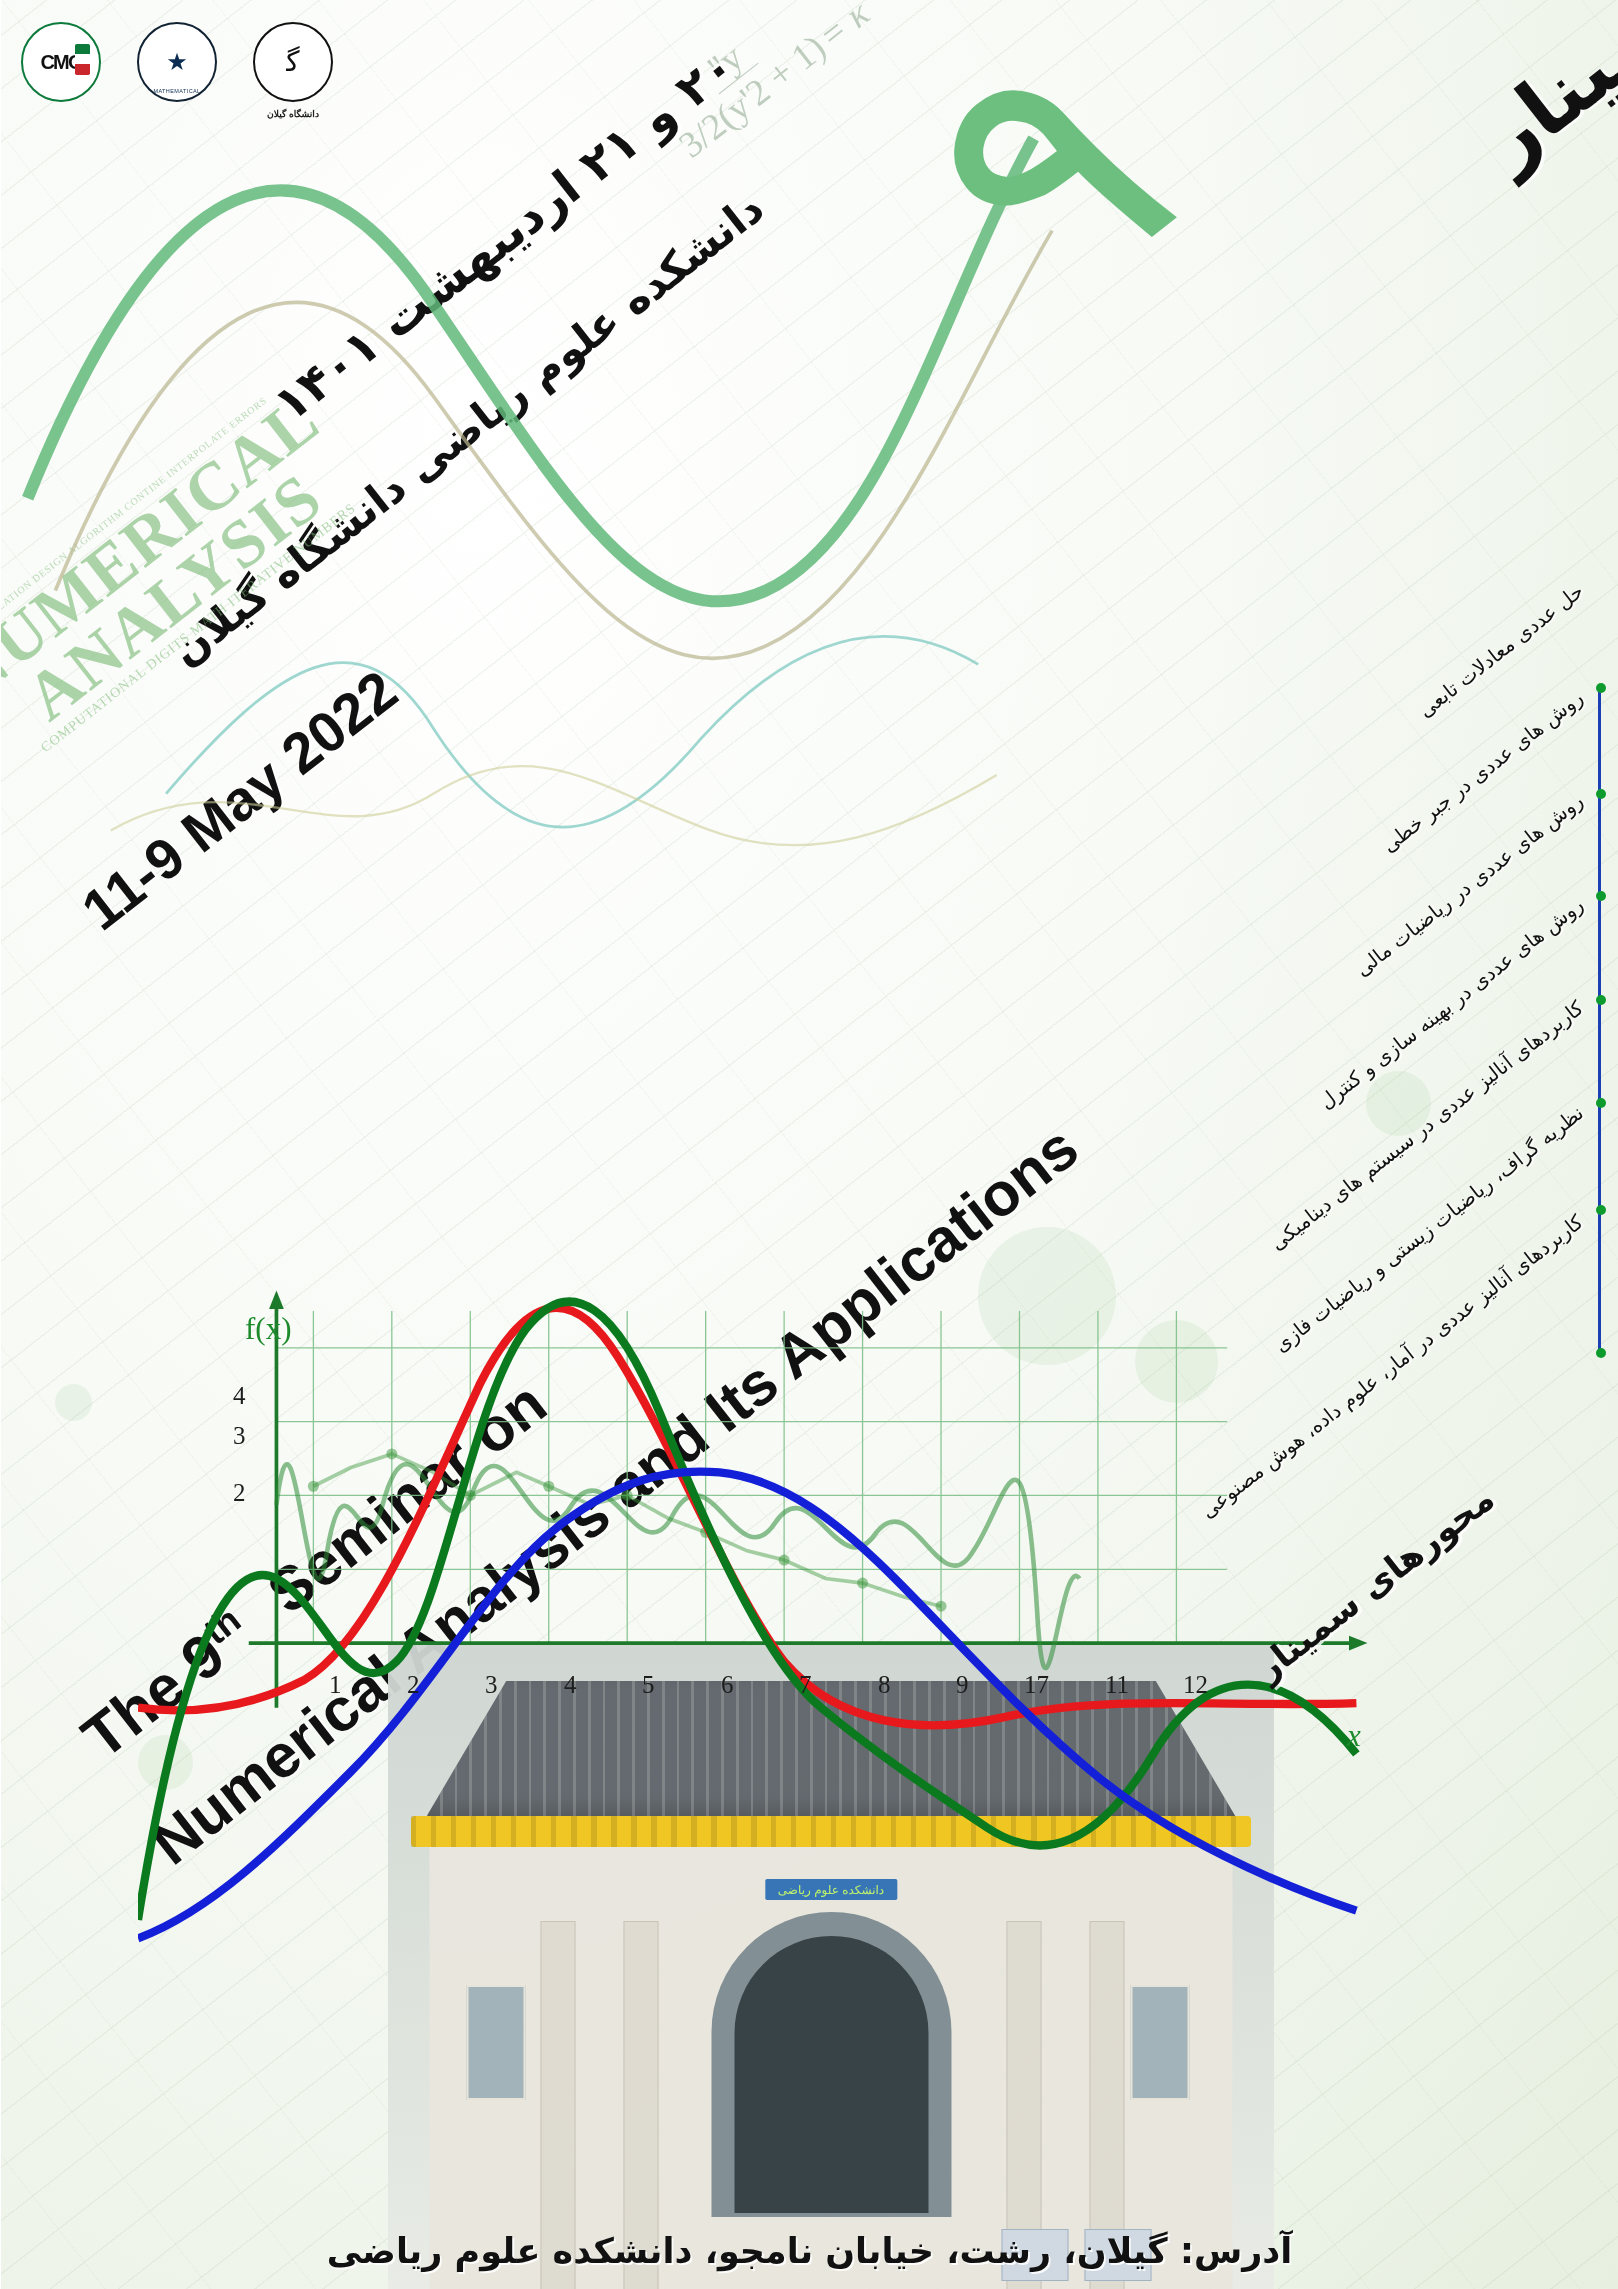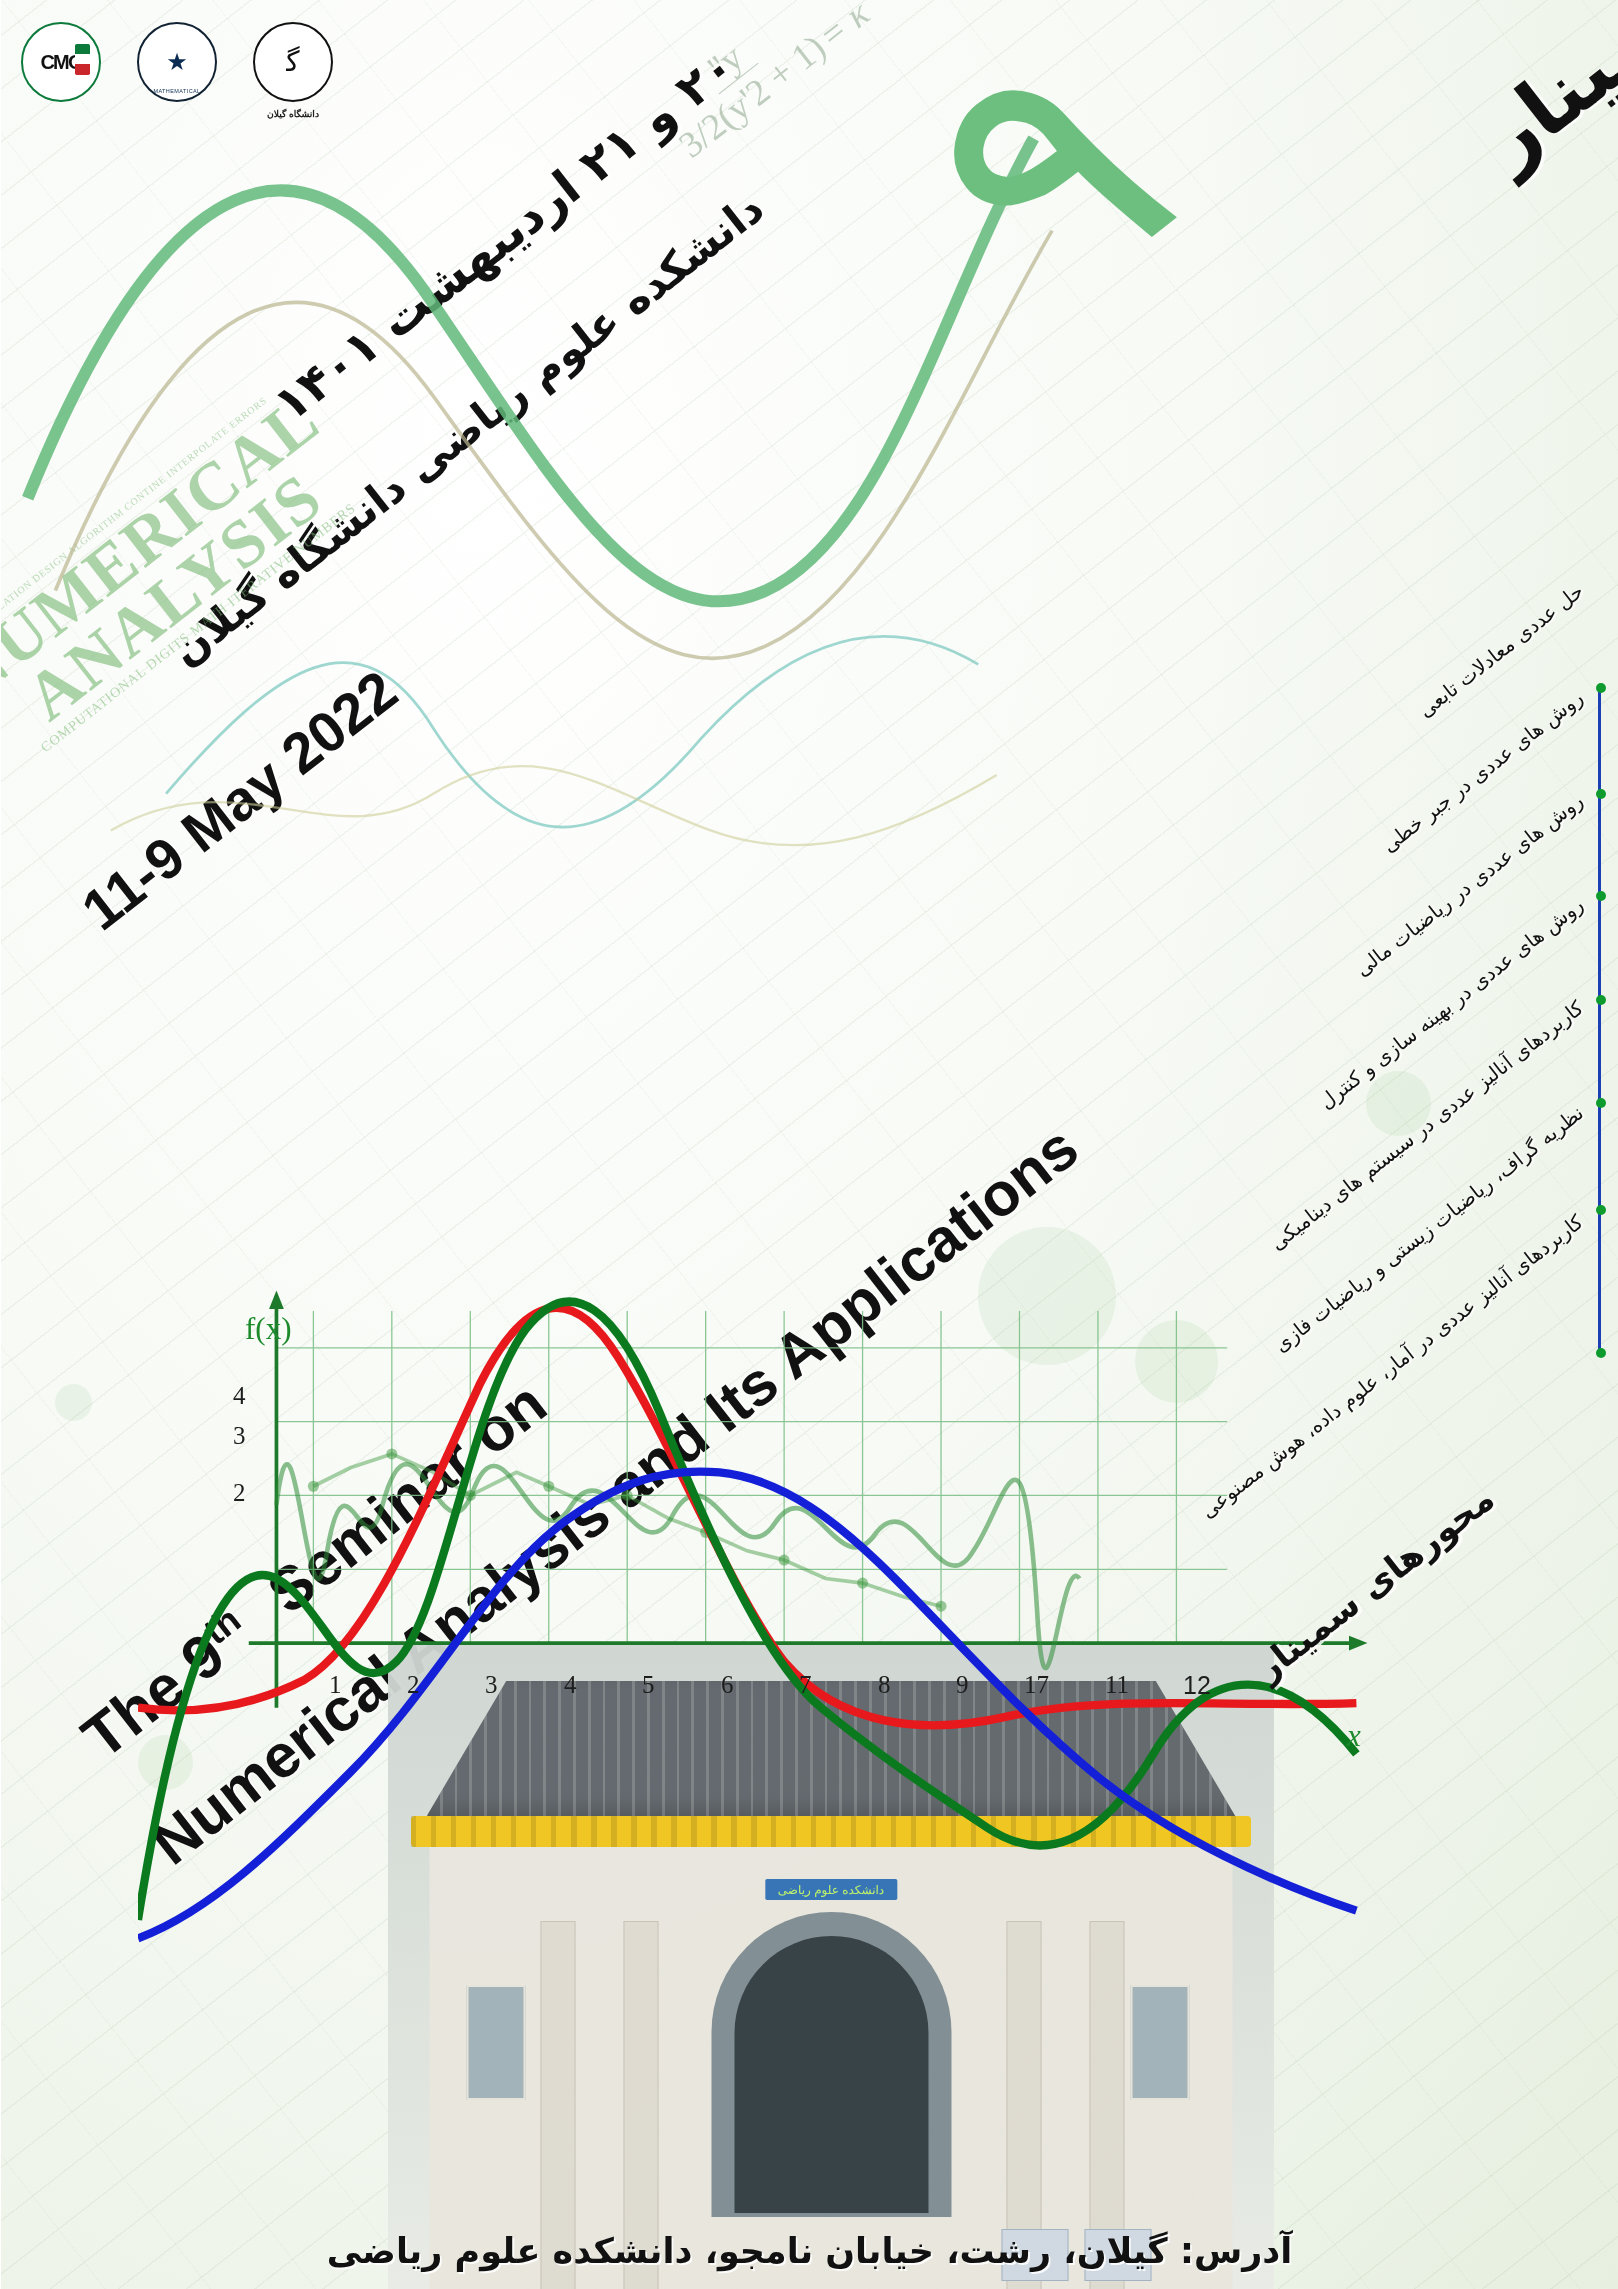--- a/index.html
+++ b/index.html
@@ -307,21 +307,21 @@
     <div style="position:absolute;left:407px;top:1671px;font-size:25px;color:#1d1d1d;font-family:'Liberation Serif',serif;">2</div>
     <div style="position:absolute;left:485px;top:1671px;font-size:25px;color:#1d1d1d;font-family:'Liberation Serif',serif;">3</div>
     <div style="position:absolute;left:564px;top:1671px;font-size:25px;color:#1d1d1d;font-family:'Liberation Serif',serif;">4</div>
     <div style="position:absolute;left:642px;top:1671px;font-size:25px;color:#1d1d1d;font-family:'Liberation Serif',serif;">5</div>
     <div style="position:absolute;left:721px;top:1671px;font-size:25px;color:#1d1d1d;font-family:'Liberation Serif',serif;">6</div>
     <div style="position:absolute;left:799px;top:1671px;font-size:25px;color:#1d1d1d;font-family:'Liberation Serif',serif;">7</div>
     <div style="position:absolute;left:878px;top:1671px;font-size:25px;color:#1d1d1d;font-family:'Liberation Serif',serif;">8</div>
     <div style="position:absolute;left:956px;top:1671px;font-size:25px;color:#1d1d1d;font-family:'Liberation Serif',serif;">9</div>
     <div style="position:absolute;left:1024px;top:1671px;font-size:25px;color:#1d1d1d;font-family:'Liberation Serif',serif;">17</div>
     <div style="position:absolute;left:1105px;top:1671px;font-size:25px;color:#1d1d1d;font-family:'Liberation Serif',serif;">11</div>
-    <div style="position:absolute;left:1183px;top:1671px;font-size:25px;color:#1d1d1d;font-family:Liberation Sans, sans-serif;">12</div>
+    <div style="position:absolute;left:1183px;top:1671px;font-size:25px;color:#1d1d1d;font-family:Liberation Serif, serif;">12</div>
   </div>
 
   <div class="rot fa-title" style="left:1463px;top:111px;transform:rotate(-38deg);font-size:81px;">نهمین سمینار</div>
   <div class="rot fa-title" style="left:1601px;top:55px;transform:rotate(-38deg);font-size:118px;">آنالیز عددی و کاربردهای آن</div>
 
   <div class="rot fa-title" style="left:263px;top:388px;transform:rotate(-38deg);font-size:48px;">۲۰ و ۲۱ اردیبهشت ۱۴۰۱</div>
   <div class="rot fa-title" style="left:162px;top:637px;transform:rotate(-38deg);font-size:42px;">دانشکده علوم ریاضی دانشگاه گیلان</div>
   <div class="rot en-title" style="left:69px;top:891px;transform:rotate(-38deg);font-size:57px;direction:ltr;">11-9 May 2022</div>
 
   <div class="rot en-title" style="left:69px;top:1717px;transform:rotate(-38deg);font-size:61px;direction:ltr;">

